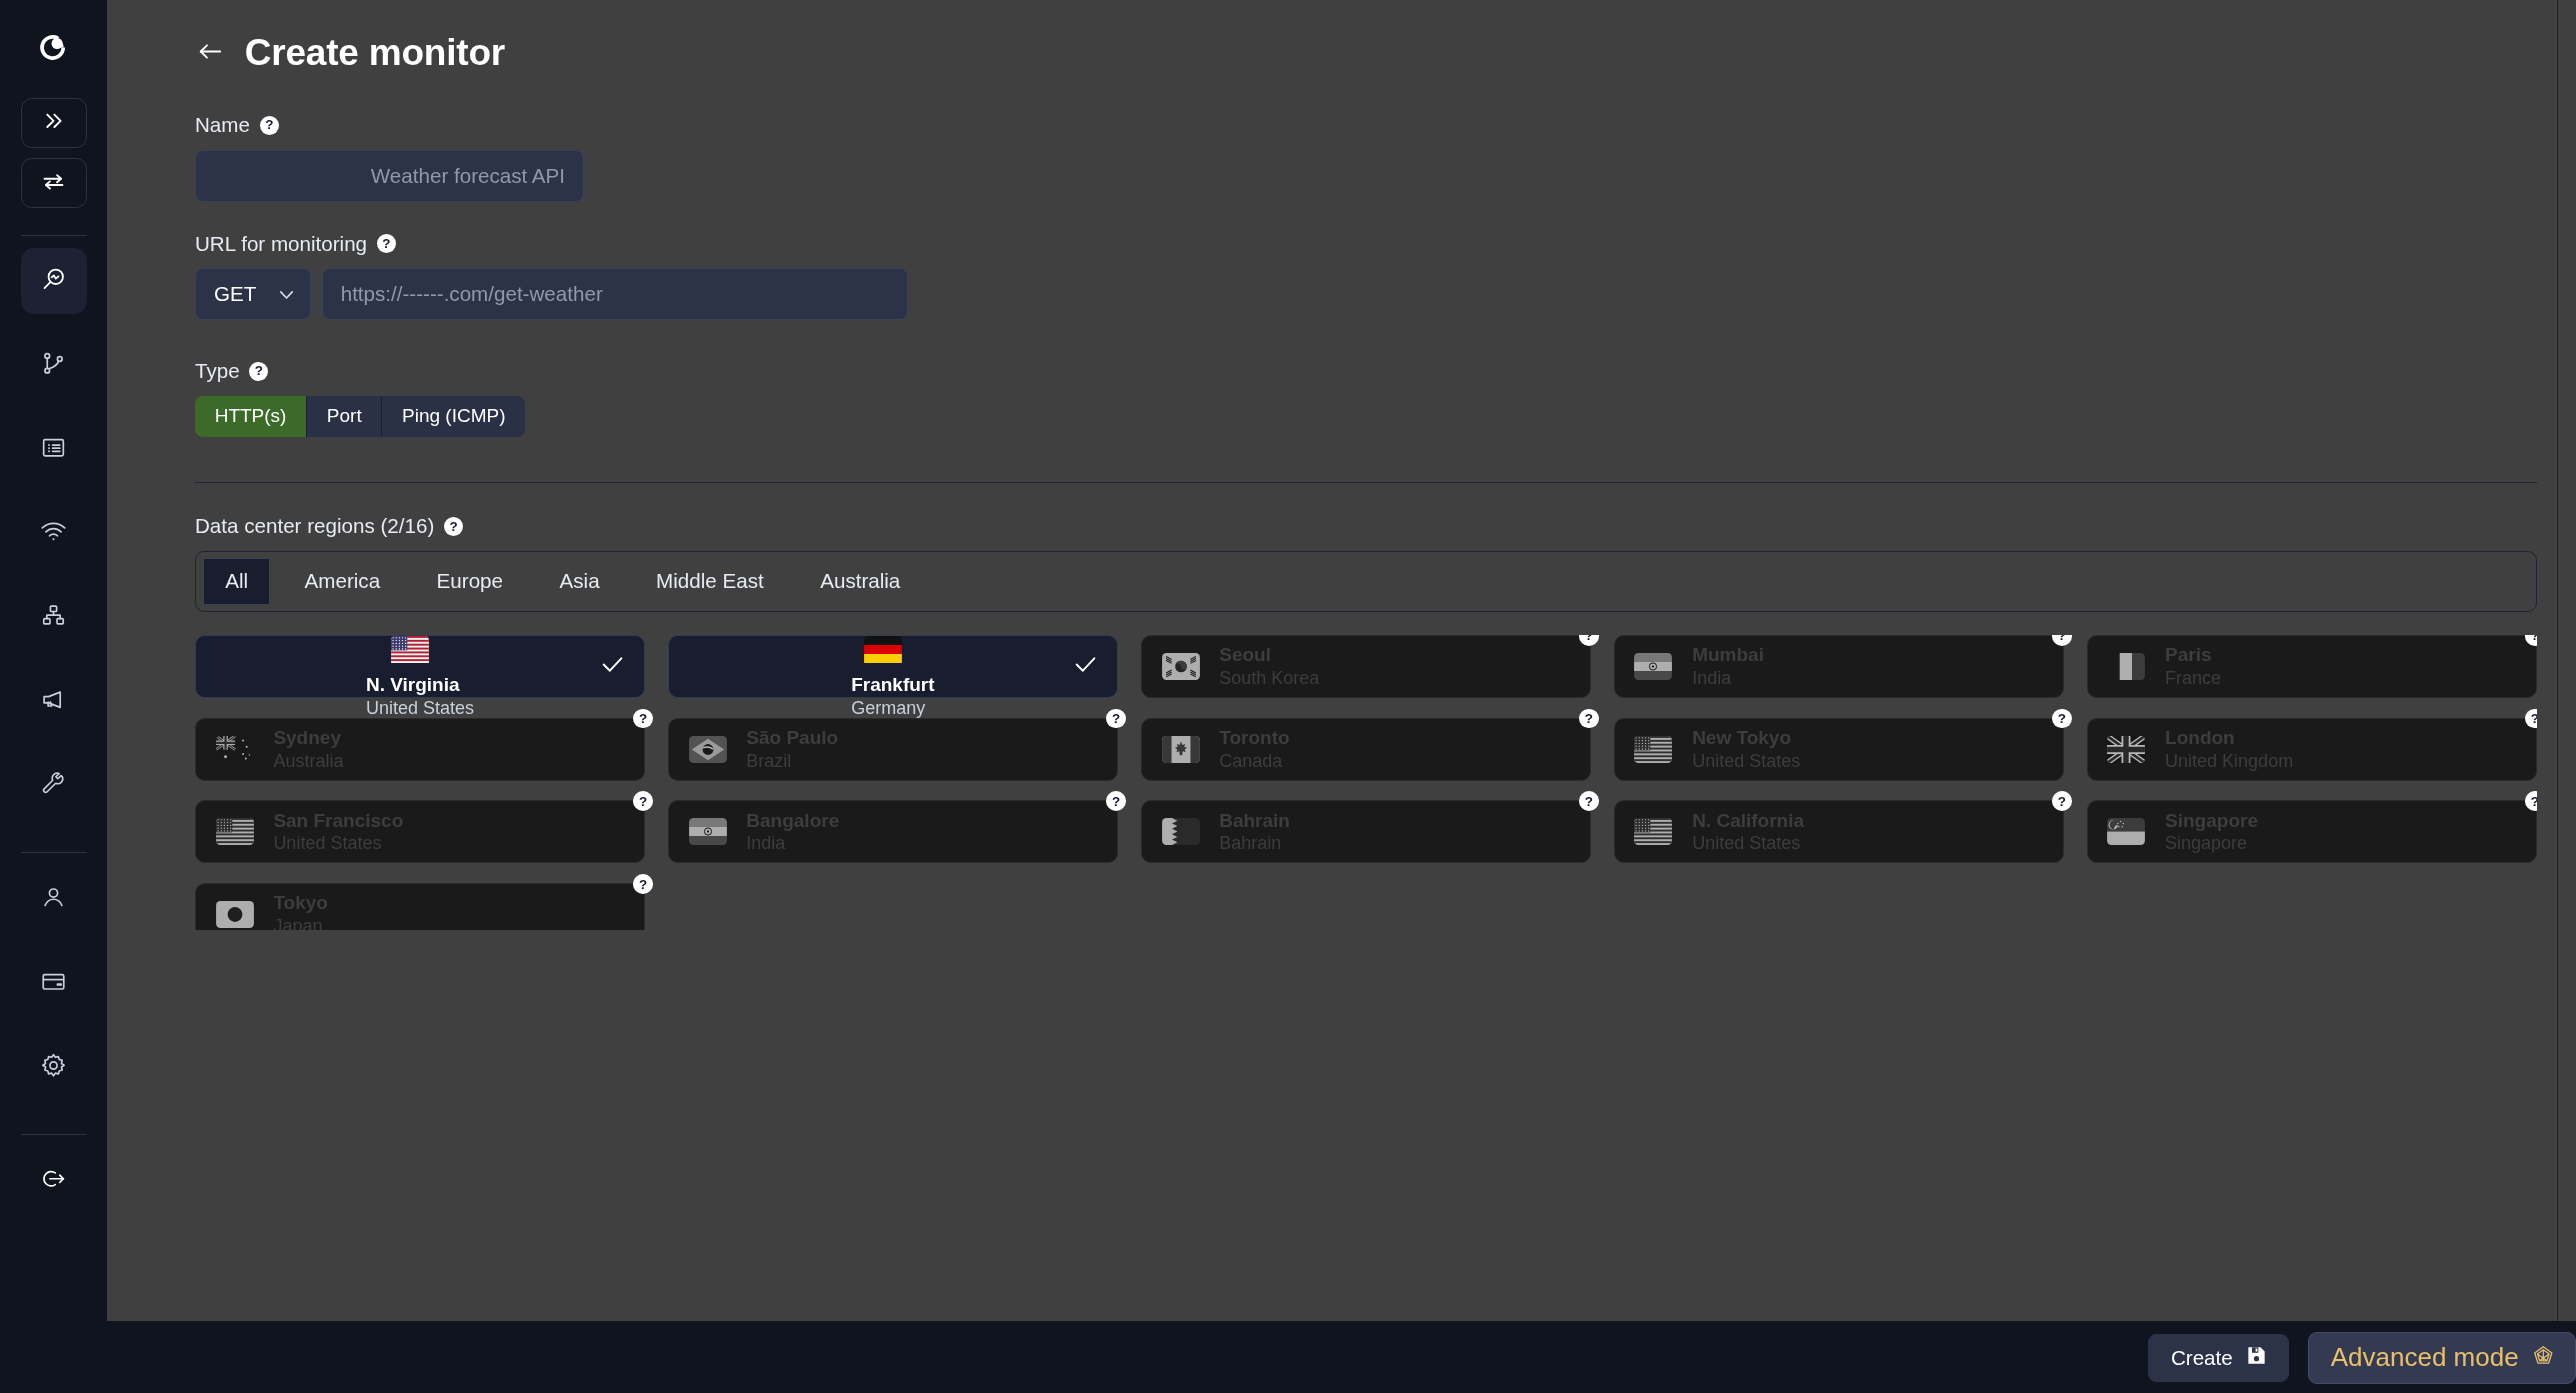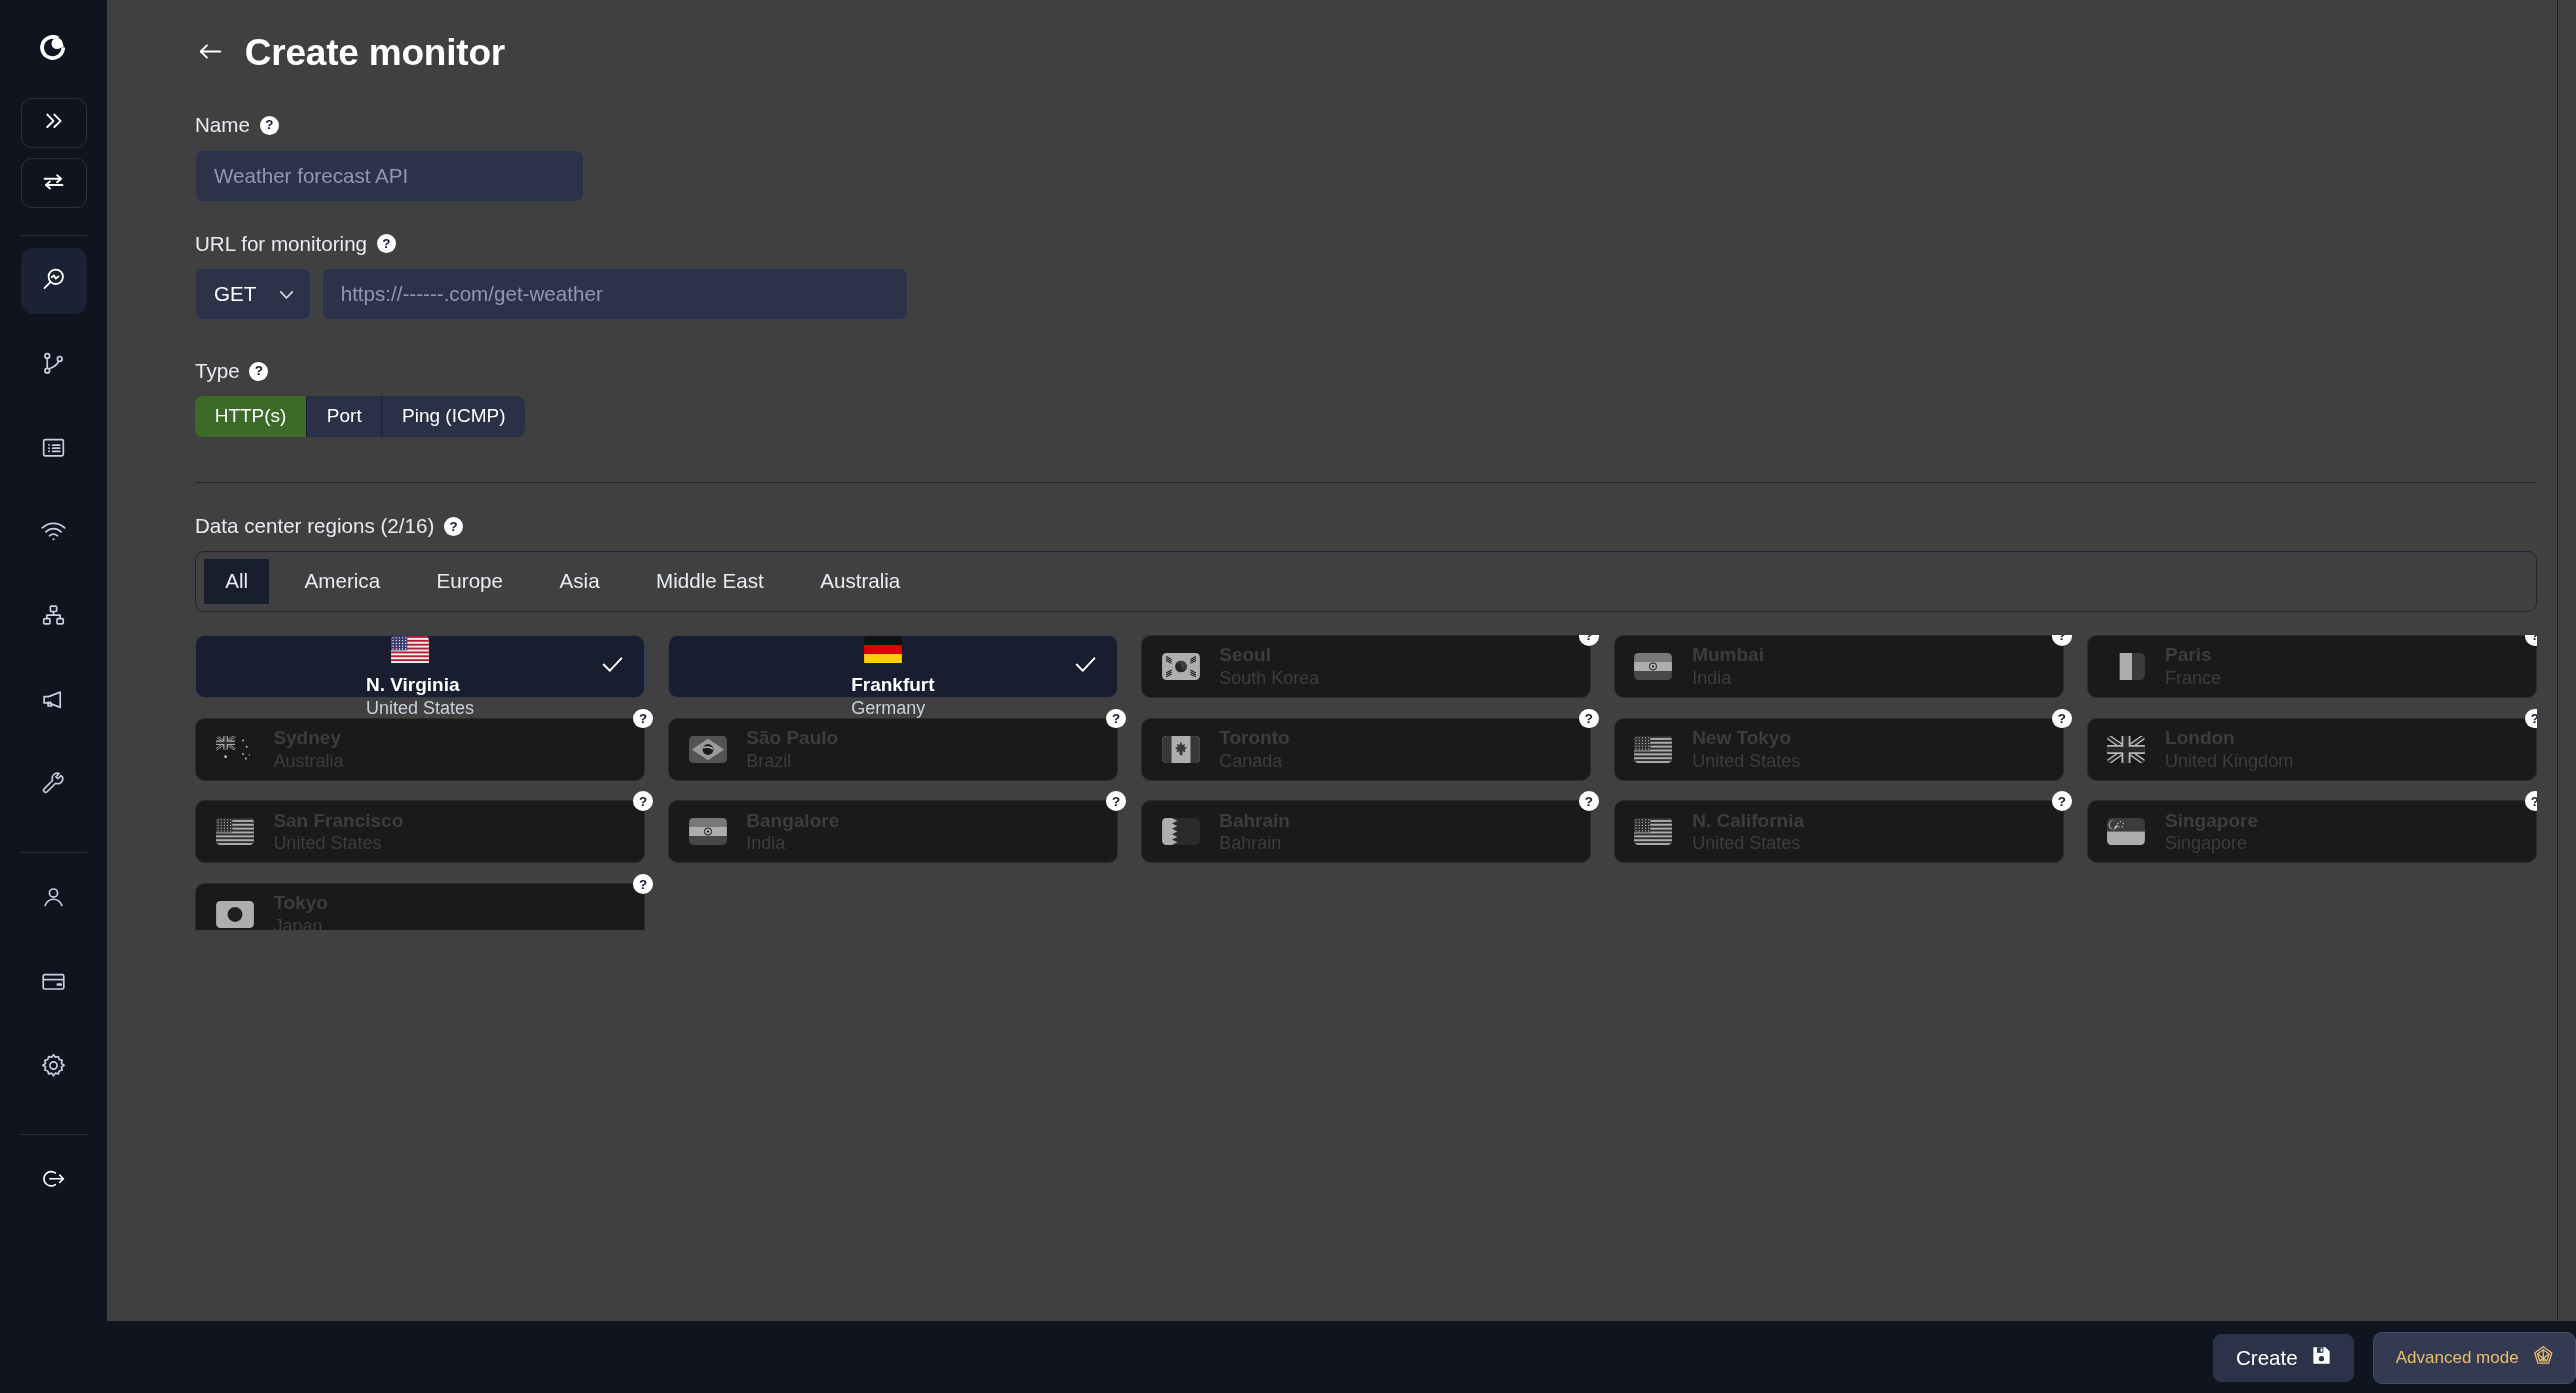--- a/index.html
+++ b/index.html
@@ -70,21 +70,21 @@
     line-height: 1; cursor: pointer;
   }
 
   .txt-input {
     background: #2c3349; border: 0.9px solid #3a4258; border-radius: 8px;
     height: 52px; color: #8f98ad; font-size: 20.6px;
     padding: 0 18px; outline: none;
     font-family: "Liberation Sans", sans-serif;
   }
   .txt-input::placeholder { color: #8f98ad; opacity: 1; }
-  #name-input { width: 389px; }
+  #name-input { width: 389px; text-align: right; }
 
   .url-row { display: flex; gap: 10.7px; margin-bottom: 39px; }
   .method-select {
     width: 116px; height: 52px;
     background: #2c3349; border: 0.9px solid #3a4258; border-radius: 8px;
     display: flex; align-items: center; justify-content: space-between;
     padding: 0 16px 0 18px;
     color: #ffffff; font-size: 20.6px; cursor: pointer;
   }
   .chev { font-size: 18px; color: #d7dce8; }
@@ -182,21 +182,21 @@
     height: 48px; padding: 0 21.5px;
     background: #2c3349; border: 0.9px solid #2c3349; border-radius: 8px;
     display: flex; align-items: center; gap: 14.3px;
     color: #ffffff; font-size: 20.6px; cursor: pointer;
     font-family: "Liberation Sans", sans-serif;
   }
   .btn-adv {
     height: 52px; padding: 0 21.5px;
     background: #343a52; border: 0.9px solid #474d68; border-radius: 9px;
     display: flex; align-items: center; gap: 14.3px;
-    color: #e8c06a; font-size: 17px; cursor: pointer;
+    color: #e8c06a; font-size: 26px; cursor: pointer;
     font-family: "Liberation Sans", sans-serif;
   }
 </style>
 </head>
 <body>
 
 <div class="sidebar">
 
   <div class="logo">
     <svg width="41" height="41" viewBox="0 0 46 46">

